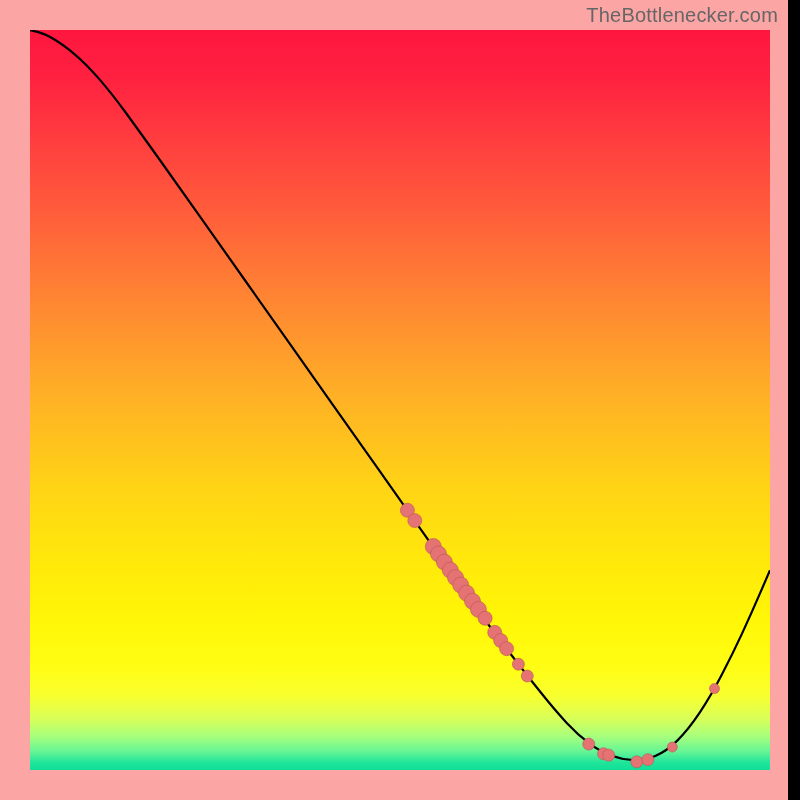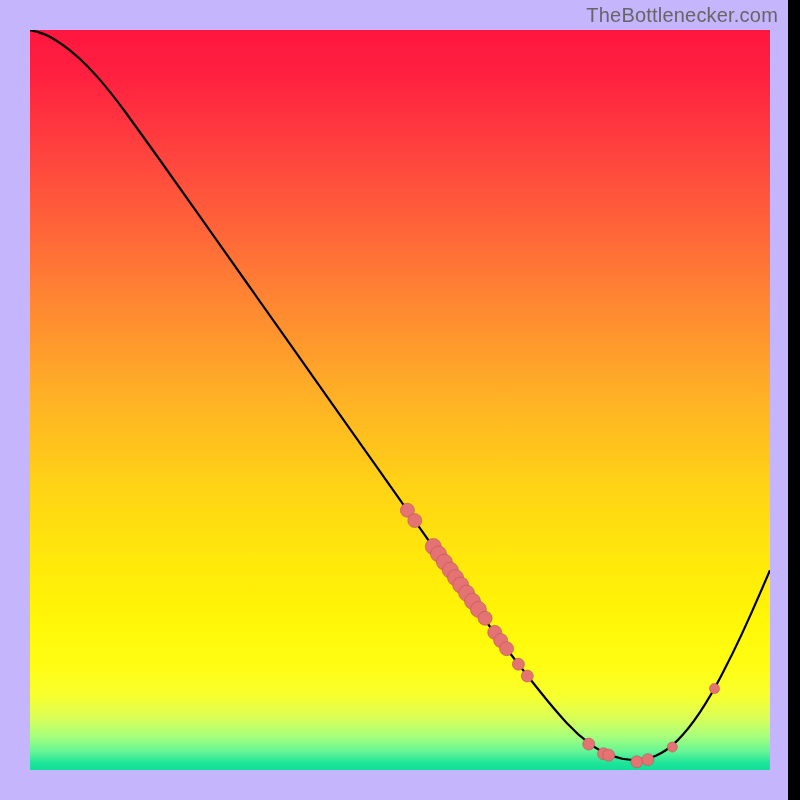--- a/index.html
+++ b/index.html
@@ -8,21 +8,21 @@
     width: 800px;
     height: 800px;
     background: #000;
     overflow: hidden;
     font-family: Arial, Helvetica, sans-serif;
   }
   .stage {
     position: relative;
     width: 788px;
     height: 800px;
-    background: #c4b5fd;
+    background: #fca5a5;
   }
   .watermark {
     position: absolute;
     top: 4px;
     right: 10px;
     color: #666;
     font-size: 20px;
     letter-spacing: 0.2px;
     z-index: 20;
   }

